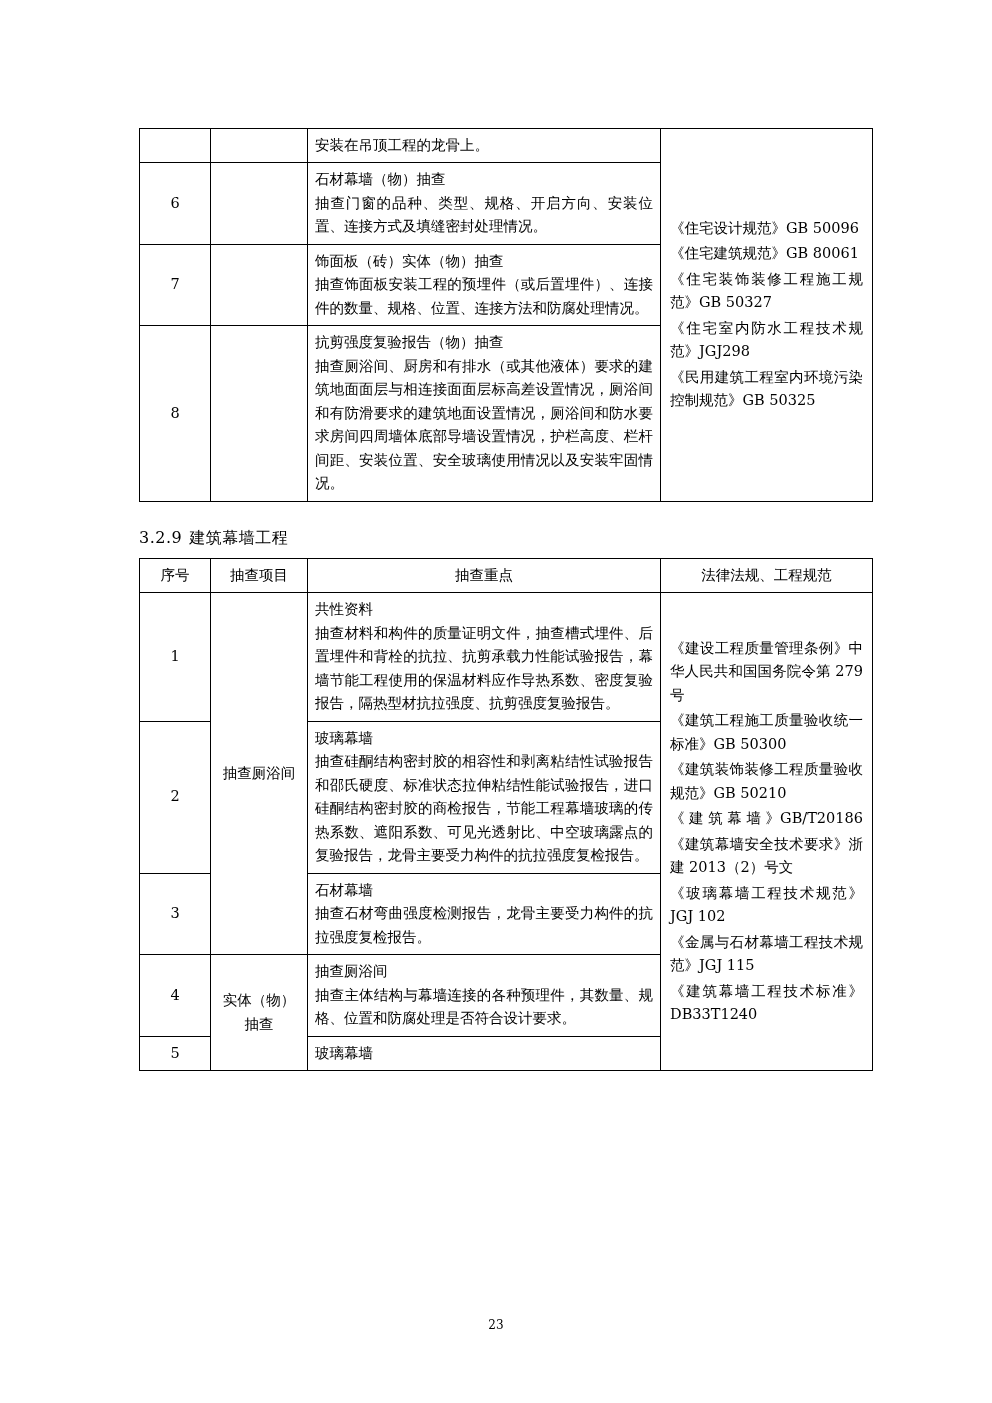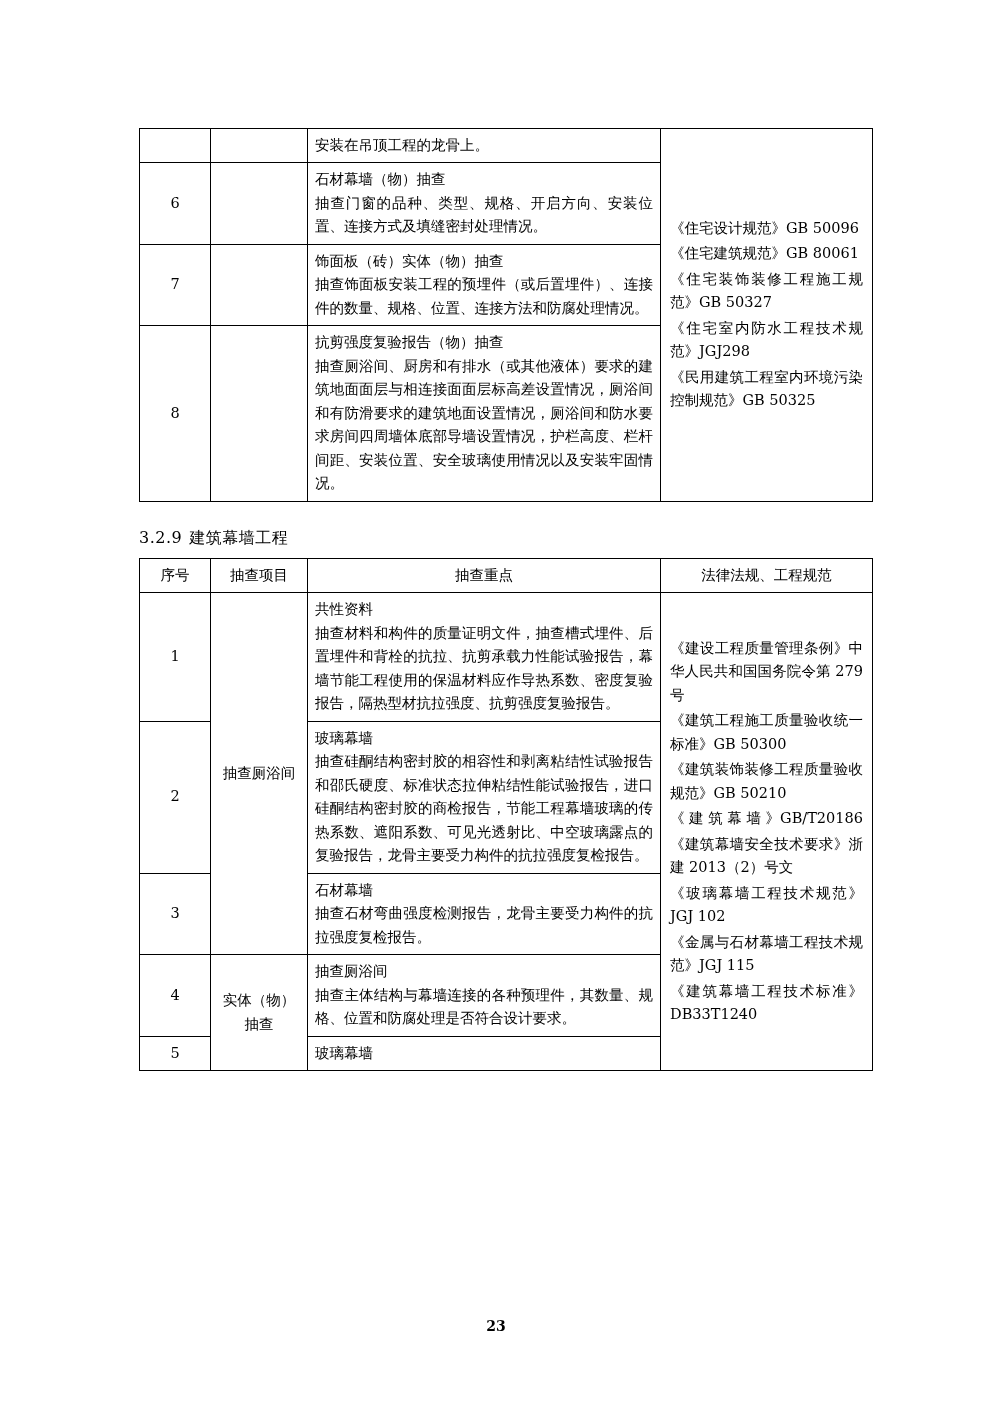--- a/index.html
+++ b/index.html
@@ -62,22 +62,21 @@
     margin: 26px 0 9px 0;
     letter-spacing: 0.5px;
   }
   .section-title .num { margin-right: 7px; }
   .page-number {
     position: absolute;
     left: 0;
     right: 0;
     top: 1318px;
     text-align: center;
-    font-size: 14px;
-    font-weight: bold;
+    font-size: 12px;
   }
   .law-block p {
     margin: 2px;
   }
   .focus-block p {
     margin: 0;
   }
 </style>
 </head>
 <body>

